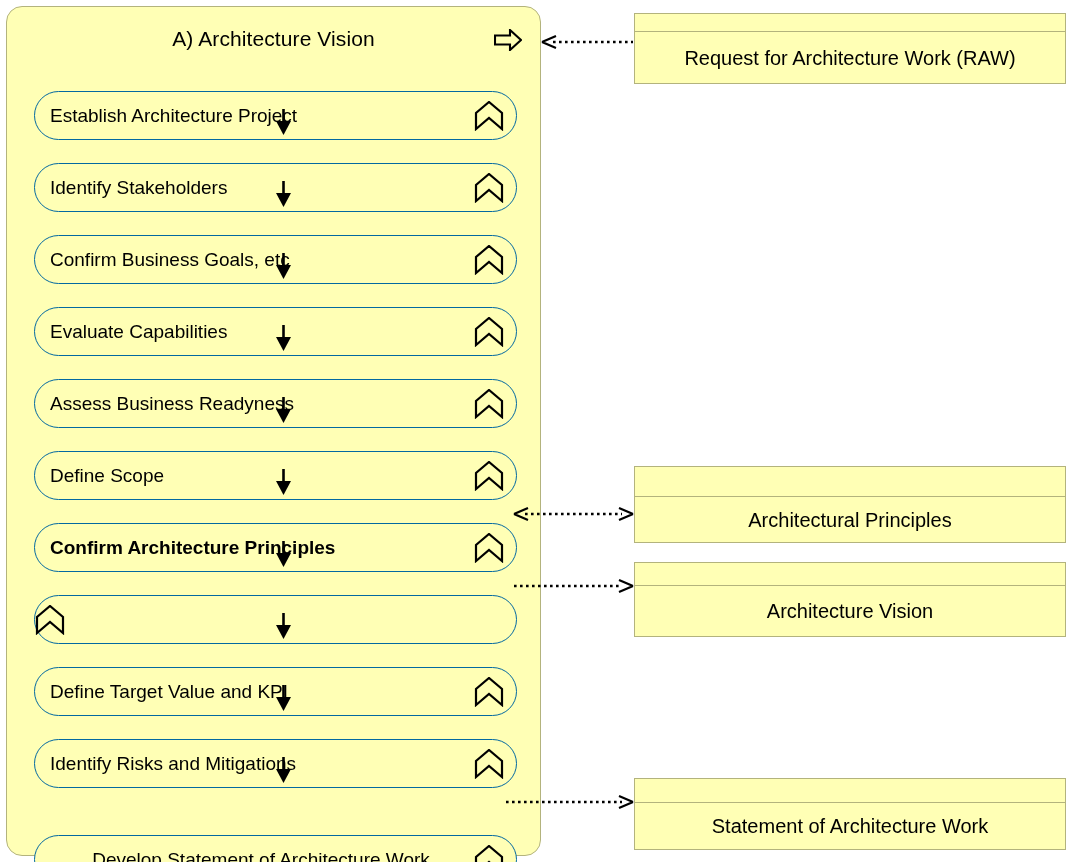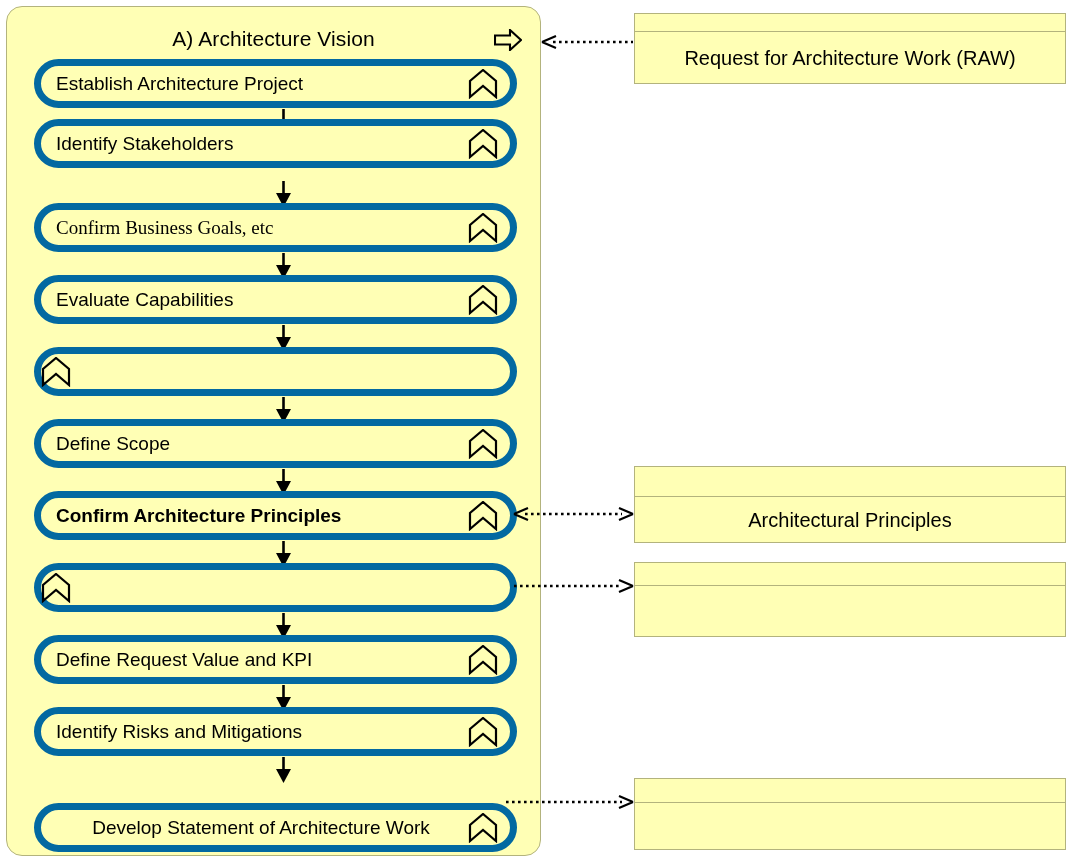--- a/index.html
+++ b/index.html
@@ -52,24 +52,25 @@
   }
 
   
   .step {
     position: absolute;
     left: 27px;
     width: 483px;
     height: 49px;
     box-sizing: border-box;
     background: #ffffb5;
-    border: 7px solid #0369a1;
+    border: 1px solid #0369a1;
     border-radius: 25px;
     display: flex;
     align-items: center;
+    margin-top: 32px;
   }
   .step-label {
     flex: 1 1 auto;
     padding-left: 15px;
     padding-right: 2px;
     font-size: 19px;
     line-height: 24px;
     white-space: nowrap;
     overflow: hidden;
   }
@@ -140,51 +141,52 @@
       <div class="step" style="top: 52px;">
         <div class="step-label">Establish Architecture Project</div>
         <span class="step-icon"><svg width="30" height="30" viewBox="0 0 30 30" xmlns="http://www.w3.org/2000/svg">
             <path d="M2 28 V12 L15 1 L28 12 V28 L15 17 Z" fill="none" stroke="#000000" stroke-width="2.2" stroke-linejoin="miter"></path>
           </svg></span>
       </div>
       <span class="flow-arrow" style="top: 102px;"><svg width="17" height="27" viewBox="0 0 17 27" xmlns="http://www.w3.org/2000/svg">
           <line x1="8.5" y1="0" x2="8.5" y2="14" stroke="#000000" stroke-width="2.6"></line>
           <path d="M1 12 L16 12 L8.5 26 Z" fill="#000000"></path>
         </svg></span>
-      <div class="step" style="top: 112px;">
+      <div class="step" style="top: 124px;">
         <div class="step-label">Identify Stakeholders</div>
         <span class="step-icon"><svg width="30" height="30" viewBox="0 0 30 30" xmlns="http://www.w3.org/2000/svg">
             <path d="M2 28 V12 L15 1 L28 12 V28 L15 17 Z" fill="none" stroke="#000000" stroke-width="2.2" stroke-linejoin="miter"></path>
           </svg></span>
       </div>
       <span class="flow-arrow" style="top: 174px;"><svg width="17" height="27" viewBox="0 0 17 27" xmlns="http://www.w3.org/2000/svg">
           <line x1="8.5" y1="0" x2="8.5" y2="14" stroke="#000000" stroke-width="2.6"></line>
           <path d="M1 12 L16 12 L8.5 26 Z" fill="#000000"></path>
         </svg></span>
-      <div class="step" style="top: 196px; font-family: Liberation Serif, serif;">
+      <div class="step" style="top: 196px;">
         <div class="step-label">Confirm Business Goals, etc</div>
         <span class="step-icon"><svg width="30" height="30" viewBox="0 0 30 30" xmlns="http://www.w3.org/2000/svg">
             <path d="M2 28 V12 L15 1 L28 12 V28 L15 17 Z" fill="none" stroke="#000000" stroke-width="2.2" stroke-linejoin="miter"></path>
           </svg></span>
       </div>
       <span class="flow-arrow" style="top: 246px;"><svg width="17" height="27" viewBox="0 0 17 27" xmlns="http://www.w3.org/2000/svg">
           <line x1="8.5" y1="0" x2="8.5" y2="14" stroke="#000000" stroke-width="2.6"></line>
           <path d="M1 12 L16 12 L8.5 26 Z" fill="#000000"></path>
         </svg></span>
       <div class="step" style="top: 268px; gap: 20px;">
         <div class="step-label">Evaluate Capabilities</div>
         <span class="step-icon"><svg width="30" height="30" viewBox="0 0 30 30" xmlns="http://www.w3.org/2000/svg">
             <path d="M2 28 V12 L15 1 L28 12 V28 L15 17 Z" fill="none" stroke="#000000" stroke-width="2.2" stroke-linejoin="miter"></path>
           </svg></span>
       </div>
       <span class="flow-arrow" style="top: 318px;"><svg width="17" height="27" viewBox="0 0 17 27" xmlns="http://www.w3.org/2000/svg">
           <line x1="8.5" y1="0" x2="8.5" y2="14" stroke="#000000" stroke-width="2.6"></line>
           <path d="M1 12 L16 12 L8.5 26 Z" fill="#000000"></path>
         </svg></span>
       <div class="step" style="top: 340px;">
+        <div class="step-label">Assess Business Readyness</div>
         <span class="step-icon"><svg width="30" height="30" viewBox="0 0 30 30" xmlns="http://www.w3.org/2000/svg">
             <path d="M2 28 V12 L15 1 L28 12 V28 L15 17 Z" fill="none" stroke="#000000" stroke-width="2.2" stroke-linejoin="miter"></path>
           </svg></span>
       </div>
       <span class="flow-arrow" style="top: 390px;"><svg width="17" height="27" viewBox="0 0 17 27" xmlns="http://www.w3.org/2000/svg">
           <line x1="8.5" y1="0" x2="8.5" y2="14" stroke="#000000" stroke-width="2.6"></line>
           <path d="M1 12 L16 12 L8.5 26 Z" fill="#000000"></path>
         </svg></span>
       <div class="step" style="top: 412px; gap: 8px;">
         <div class="step-label">Define Scope</div>
@@ -209,21 +211,21 @@
       <div class="step" style="top: 556px;">
         <span class="step-icon"><svg width="30" height="30" viewBox="0 0 30 30" xmlns="http://www.w3.org/2000/svg">
             <path d="M2 28 V12 L15 1 L28 12 V28 L15 17 Z" fill="none" stroke="#000000" stroke-width="2.2" stroke-linejoin="miter"></path>
           </svg></span>
       </div>
       <span class="flow-arrow" style="top: 606px;"><svg width="17" height="27" viewBox="0 0 17 27" xmlns="http://www.w3.org/2000/svg">
           <line x1="8.5" y1="0" x2="8.5" y2="14" stroke="#000000" stroke-width="2.6"></line>
           <path d="M1 12 L16 12 L8.5 26 Z" fill="#000000"></path>
         </svg></span>
       <div class="step" style="top: 628px;">
-        <div class="step-label">Define Request Value and KPI</div>
+        <div class="step-label">Define Target Value and KPI</div>
         <span class="step-icon"><svg width="30" height="30" viewBox="0 0 30 30" xmlns="http://www.w3.org/2000/svg">
             <path d="M2 28 V12 L15 1 L28 12 V28 L15 17 Z" fill="none" stroke="#000000" stroke-width="2.2" stroke-linejoin="miter"></path>
           </svg></span>
       </div>
       <span class="flow-arrow" style="top: 678px;"><svg width="17" height="27" viewBox="0 0 17 27" xmlns="http://www.w3.org/2000/svg">
           <line x1="8.5" y1="0" x2="8.5" y2="14" stroke="#000000" stroke-width="2.6"></line>
           <path d="M1 12 L16 12 L8.5 26 Z" fill="#000000"></path>
         </svg></span>
       <div class="step" style="top: 700px; gap: 24px;">
         <div class="step-label">Identify Risks and Mitigations</div>
@@ -252,23 +254,29 @@
       </div>
     </div>
     <div class="deliverable" style="top: 466px; height: 77px;">
       <div class="deliverable-header" style="height: 30px;"></div>
       <div class="deliverable-body" style="height: 45px;">
         <div class="deliverable-label">Architectural Principles</div>
       </div>
     </div>
     <div class="deliverable" style="top: 562px; height: 75px;">
       <div class="deliverable-header" style="height: 23px;"></div>
+      <div class="deliverable-body" style="height: 50px;">
+        <div class="deliverable-label">Architecture Vision</div>
+      </div>
     </div>
     <div class="deliverable" style="top: 778px; height: 72px;">
       <div class="deliverable-header" style="height: 24px;"></div>
+      <div class="deliverable-body" style="height: 46px;">
+        <div class="deliverable-label">Statement of Architecture Work</div>
+      </div>
     </div>
   </div>
 
 <div id="connectors-host">
     <span class="connector" style="left: 541px; top: 32px; width: 93px;"><svg width="93" height="20" viewBox="0 0 93 20" xmlns="http://www.w3.org/2000/svg">
         <line x1="12" y1="10" x2="92" y2="10" stroke="#000000" stroke-width="2.4" stroke-dasharray="2.6 3.4" stroke-linecap="butt"></line>
         <path d="M1 10 L15 4 M1 10 L15 16" fill="none" stroke="#000000" stroke-width="2.2"></path>
       </svg></span>
     <span class="connector" style="left: 513px; top: 504px; width: 121px;"><svg width="121" height="20" viewBox="0 0 121 20" xmlns="http://www.w3.org/2000/svg">
         <line x1="12" y1="10" x2="109" y2="10" stroke="#000000" stroke-width="2.4" stroke-dasharray="2.6 3.4" stroke-linecap="butt"></line>

